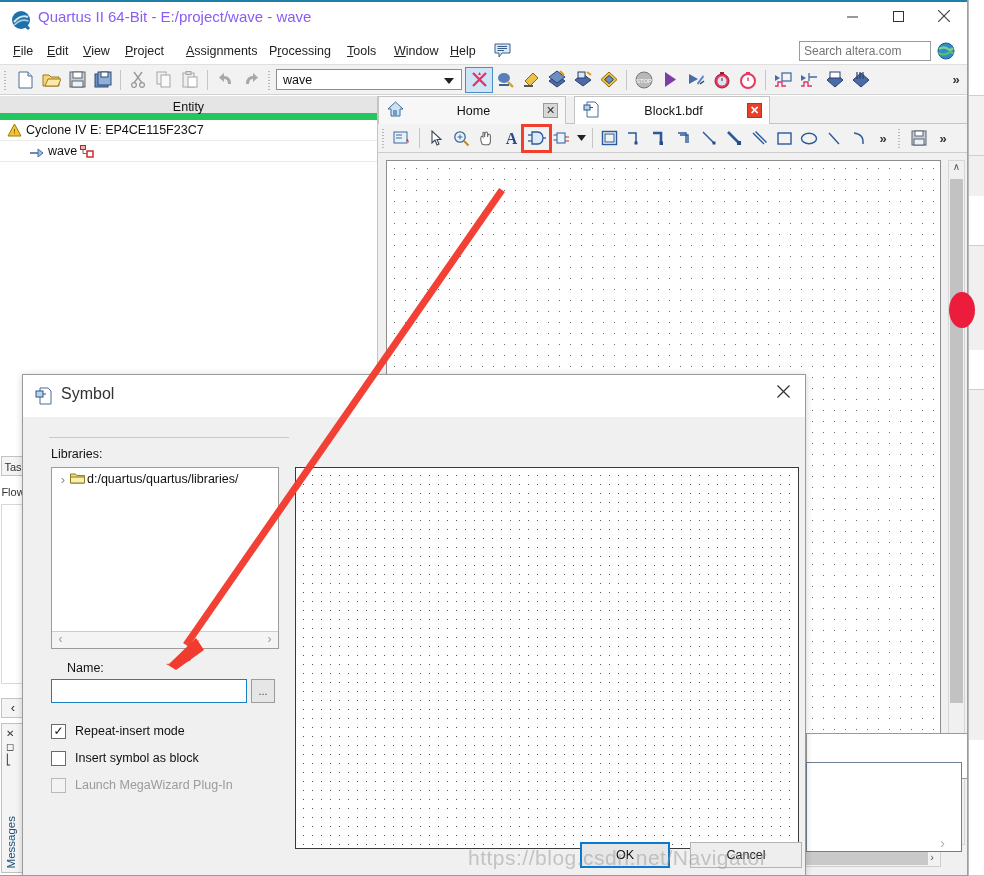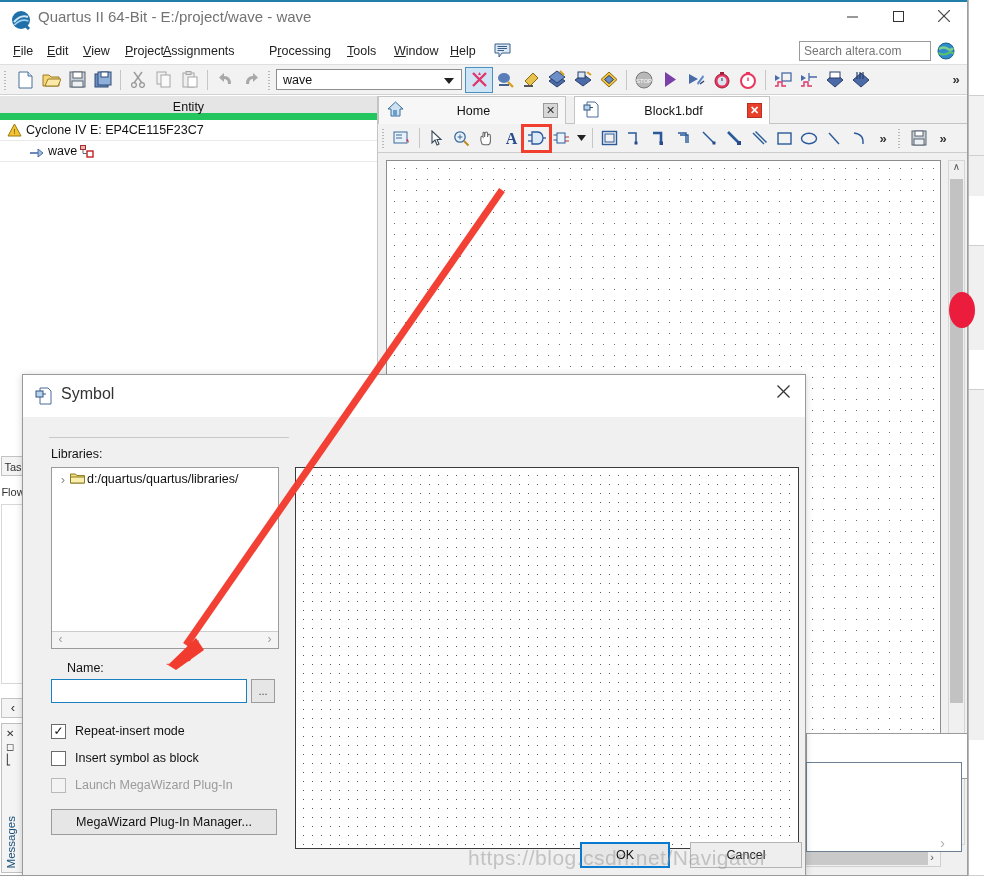--- a/index.html
+++ b/index.html
@@ -32,21 +32,21 @@
     border-bottom:1px solid transparent;
   }
   #titlebar .accent-line{
     position:absolute; left:0; top:0; width:100%; height:2px; background:#1f7fa8;
   }
   #app-icon{
     position:absolute; left:11px; top:10px; width:20px; height:20px;
   }
   #title-text{
     position:absolute; left:38px; top:8px;
-    font-size:15px; color:#737373; font-family:"Liberation Sans", sans-serif;
+    font-size:15px; color:#8b5cf6; font-family:"Liberation Sans", sans-serif;
     white-space:nowrap;
   }
   .winbtn{
     position:absolute; top:0; width:46px; height:32px; cursor:default;
     display:flex; align-items:center; justify-content:center;
   }
   #btn-min{ right:92px; } #btn-max{ right:46px; } #btn-close{ right:0px; }
   
   #menubar{
     position:relative; height:27px; background:#ffffff;
@@ -241,21 +241,21 @@
           <line x1="12" y1="0" x2="0" y2="12" stroke="#444" stroke-width="1.2"></line>
         </svg>
     </div>
   </div>
 
   <div id="menubar">
     <div class="menuitem" style="left:6px"><u>F</u><span>ile</span></div>
     <div class="menuitem" style="left:40px"><u>E</u>dit</div>
     <div class="menuitem" style="left:76px"><u>V</u>iew</div>
     <div class="menuitem" style="left:118px"><u>P</u>roject</div>
-    <div class="menuitem" style="left:156px"><u>A</u>ssignments</div>
+    <div class="menuitem" style="left:179px"><u>A</u>ssignments</div>
     <div class="menuitem" style="left:262px">P<u>r</u>ocessing</div>
     <div class="menuitem" style="left:340px"><u>T</u>ools</div>
     <div class="menuitem" style="left:387px"><u>W</u>indow</div>
     <div class="menuitem" style="left:443px"><u>H</u>elp</div>
     <div id="comment-icon">
       <svg width="18" height="16" viewBox="0 0 18 16">
         <path d="M1 1 h15 v9 h-8 l-3 4 v-4 h-4 z" fill="#dce9f5" stroke="#3a5f8a"></path>
         <line x1="3.5" y1="3.5" x2="13" y2="3.5" stroke="#3a5f8a"></line>
         <line x1="3.5" y1="5.5" x2="13" y2="5.5" stroke="#3a5f8a"></line>
         <line x1="3.5" y1="7.5" x2="10" y2="7.5" stroke="#3a5f8a"></line>
@@ -714,21 +714,20 @@
     </div>
     <div class="cbrow" style="top:331px">
       <span class="cbox"></span>
       <span class="cblabel">Insert symbol as block</span>
     </div>
     <div class="cbrow disabled" style="top:358px">
       <span class="cbox dim"></span>
       <span class="cblabel">Launch MegaWizard Plug-In</span>
     </div>
 
-    <div id="mw-button">MegaWizard Plug-In Manager...</div>
 
     <div id="preview"></div>
   </div>
 </div>
 
 <div id="ok-button">OK</div>
 <div id="cancel-button">Cancel</div>
 
 <svg id="annot-arrow">
   <defs>

